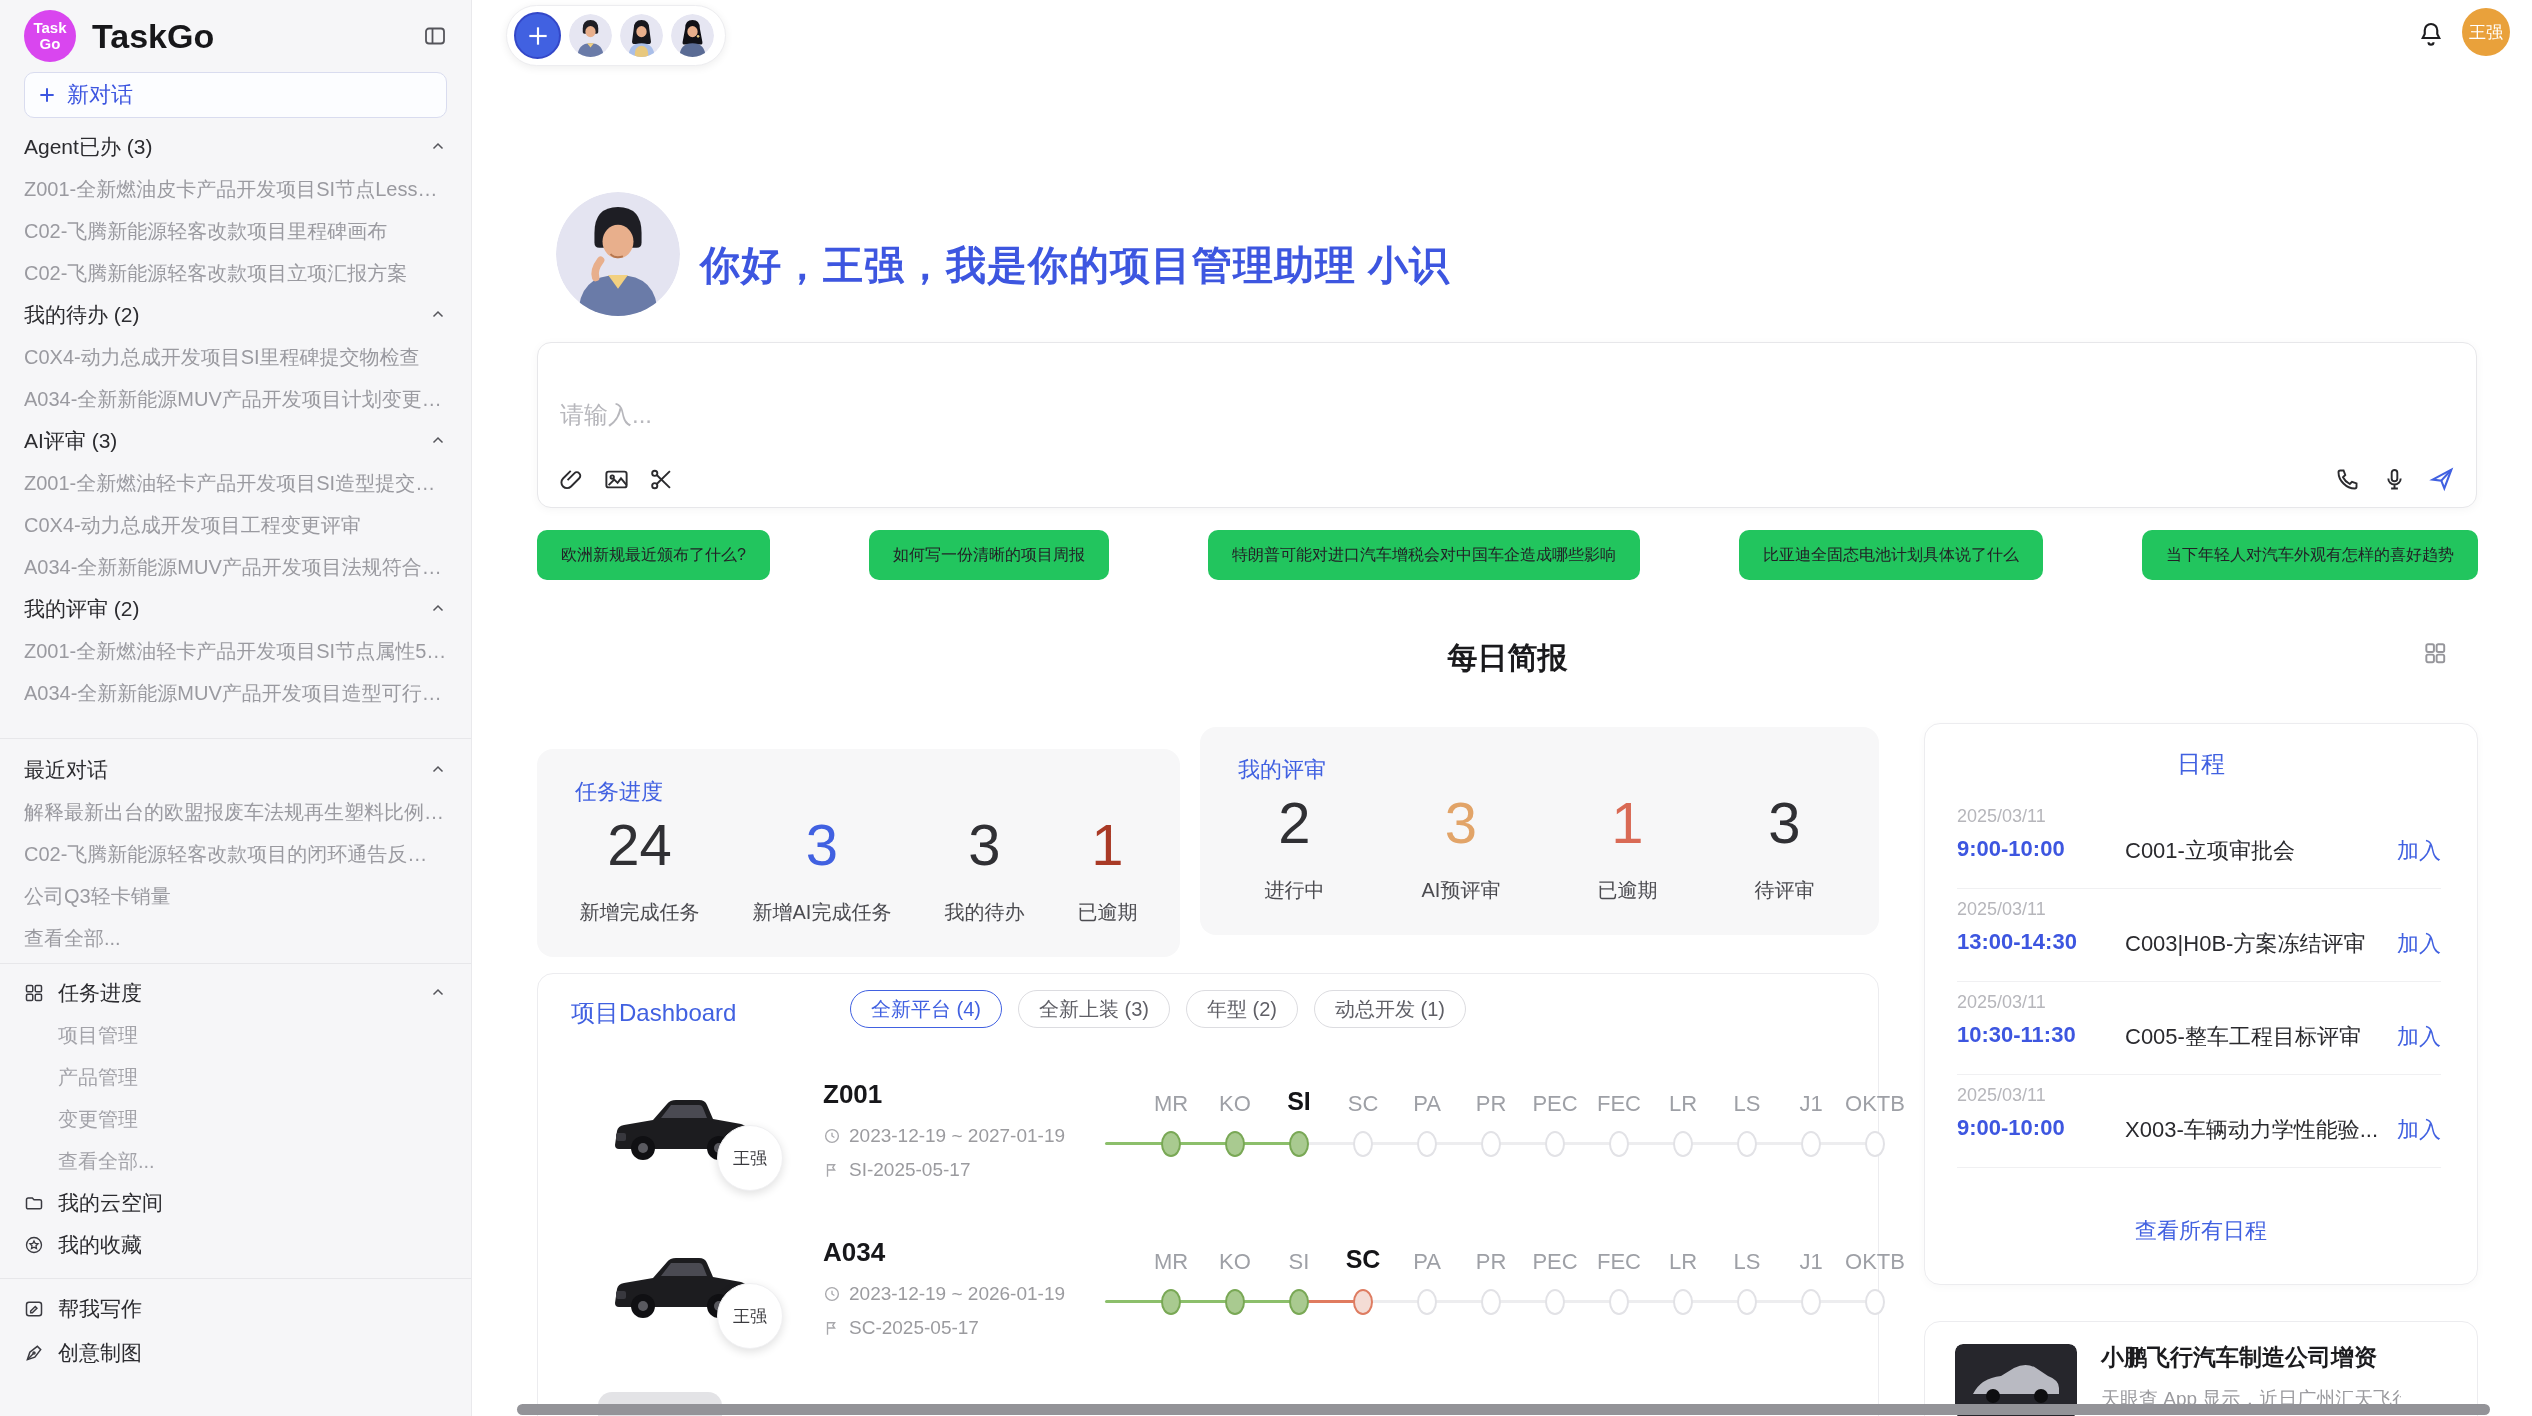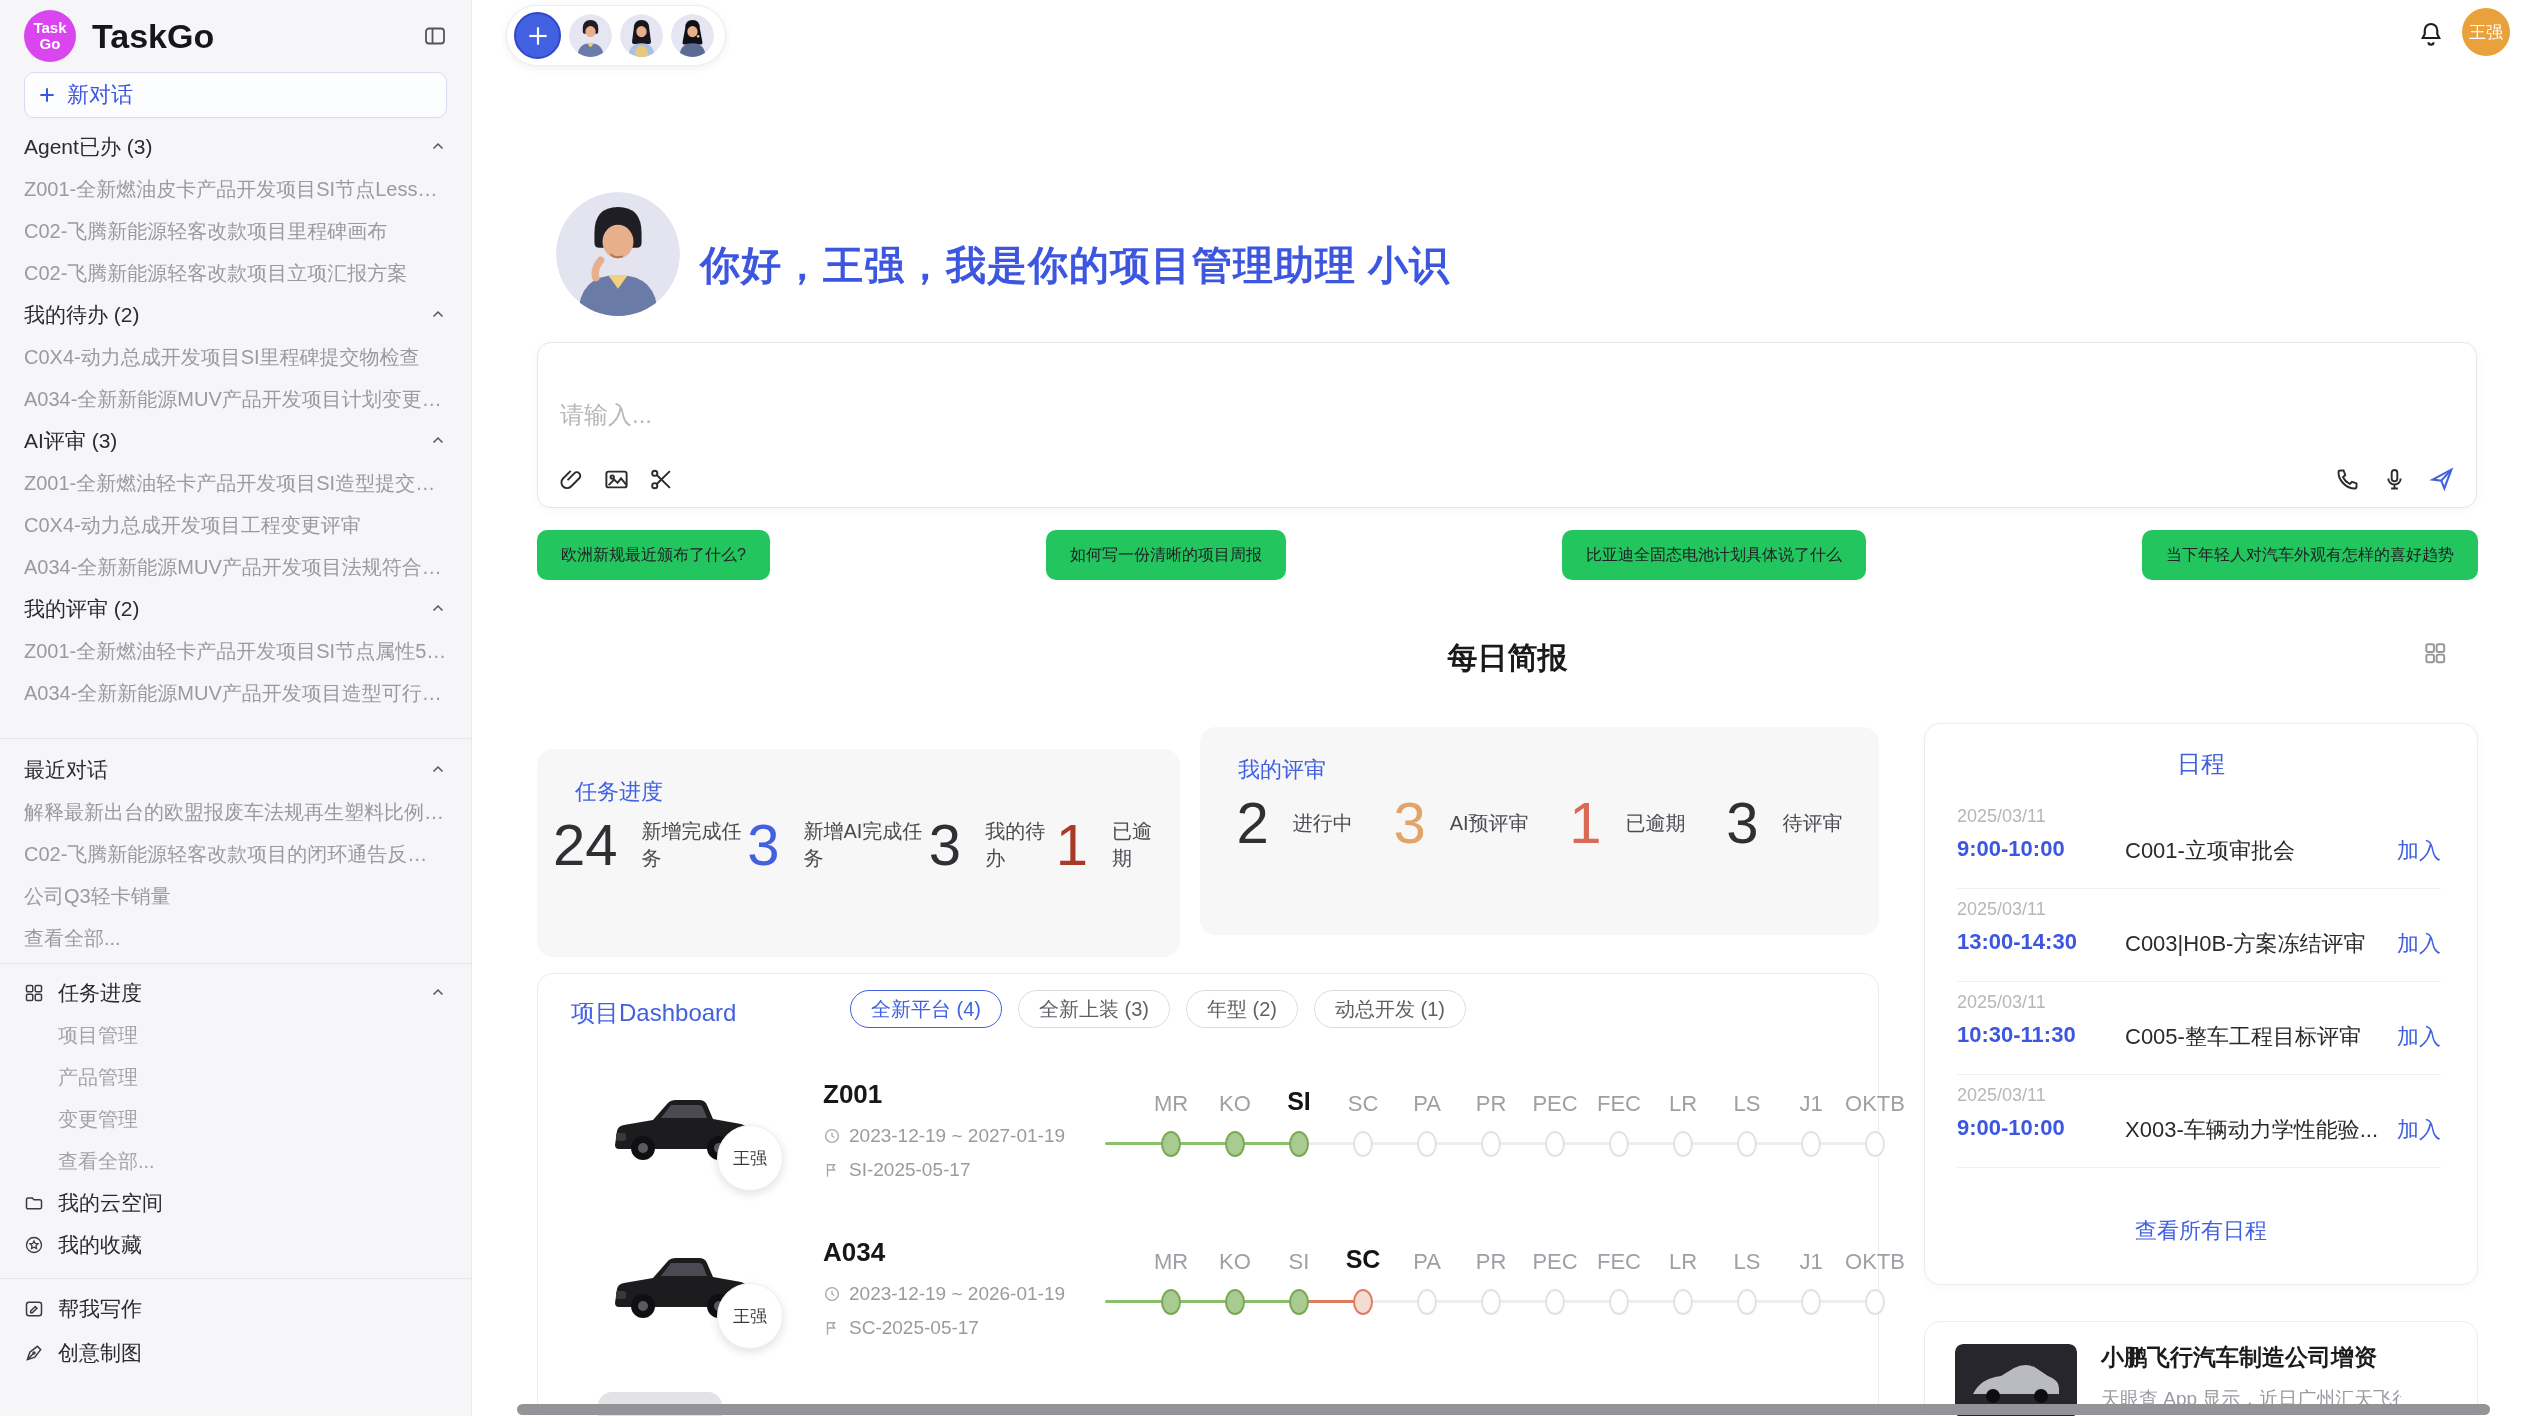--- a/index.html
+++ b/index.html
@@ -47,21 +47,21 @@
   
   .chips{position:absolute;left:537px;top:530px;width:1941px;display:flex;justify-content:space-between;}
   .chip{height:50px;background:#22c55e;border-radius:10px;display:flex;align-items:center;padding:14px 24px;font-size:16px;color:#222226;cursor:pointer;white-space:nowrap;}
 
   
   .brief-title{position:absolute;left:537px;top:638px;width:1941px;text-align:center;font-size:30px;font-weight:700;color:#1a1a1d;}
   .grid-icon{position:absolute;left:2422px;top:640px;color:#96969b;cursor:pointer;}
   .stat-card{position:absolute;background:#F7F7F8;border-radius:16px;}
   .stat-title{position:absolute;left:38px;top:28px;font-size:22px;color:#4161E1;}
   .stat-row{position:absolute;left:16px;right:16px;top:66px;display:flex;justify-content:space-around;}
-  .stat{display:flex;flex-direction:row;align-items:center;gap:24px;}
+  .stat{display:flex;flex-direction:column;align-items:center;gap:24px;}
   .stat-val{font-size:58px;font-weight:500;line-height:60px;}
   .stat-label{font-size:20px;color:#4b4b50;}
 
   
   .sched{position:absolute;left:1924px;top:723px;width:554px;height:562px;background:#fff;border:1px solid #ececef;border-radius:16px;box-shadow:0 2px 10px rgba(0,0,0,.03);}
   .sched-title{position:absolute;top:24px;left:0;width:100%;text-align:center;font-size:24px;color:#4161E1;}
   .ev{position:absolute;left:32px;right:36px;height:93px;border-bottom:1px solid #f0f0f2;}
   .ev-date{font-size:18px;color:#b6b6bb;position:absolute;top:10px;}
   .ev-time{font-size:22px;font-weight:700;color:#3D56E0;position:absolute;top:40px;}
   .ev-name{font-size:22px;color:#2a2a2e;position:absolute;left:168px;top:40px;white-space:nowrap;}
@@ -370,20 +370,21 @@
           <path d="M4 12.5L20 4l-6 16-2.6-6.6z"></path>
           <line x1="11.4" y1="13.4" x2="20" y2="4"></line>
         </svg>
     </span>
   </div>
 </div>
 
 <div class="chips">
   <div class="chip">欧洲新规最近颁布了什么?</div>
   <div class="chip">如何写一份清晰的项目周报</div>
+  <div class="chip">特朗普可能对进口汽车增税会对中国车企造成哪些影响</div>
   <div class="chip">比亚迪全固态电池计划具体说了什么</div>
   <div class="chip">当下年轻人对汽车外观有怎样的喜好趋势</div>
 </div>
 
 <div class="brief-title">每日简报</div>
 <span class="grid-icon">
   <svg width="26" height="26" viewBox="0 0 24 24" fill="none" stroke="currentColor" stroke-width="1.8">
       <rect x="4" y="4" width="7" height="7" rx="1.5"></rect>
       <rect x="13.5" y="4" width="7" height="7" rx="1.5"></rect>
       <rect x="4" y="13.5" width="7" height="7" rx="1.5"></rect>

